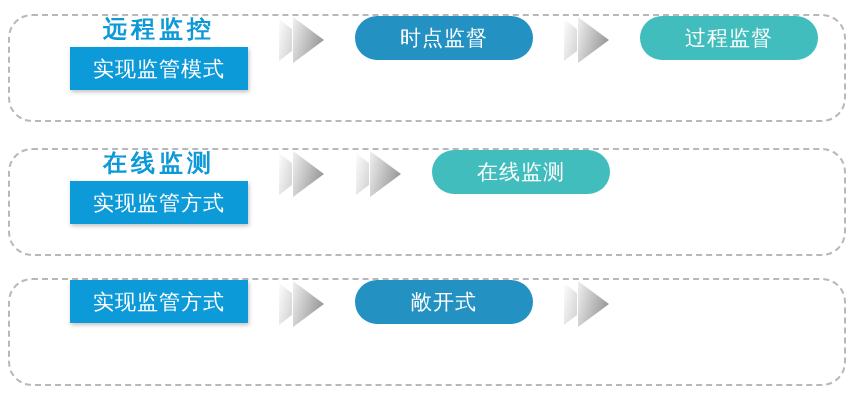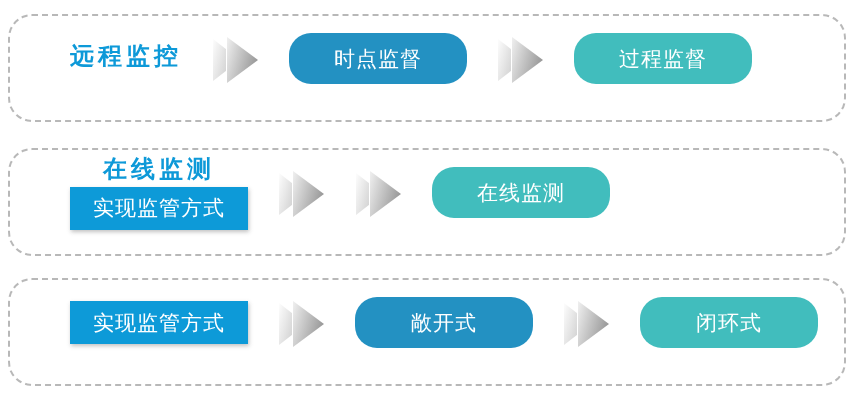--- a/index.html
+++ b/index.html
@@ -8,21 +8,21 @@
     width:854px; height:413px;
     font-family:"Liberation Sans", sans-serif;
     padding:14px 8px 0 8px;
     overflow:hidden;
   }
   .flow-row {
     width:838px; height:108px;
     border:2px dashed var(--dash-gray, #b8b8b8);
     border-radius:24px;
     display:flex;
-    align-items:center;
+    align-items:flex-start;
     padding:0 0 19px 60px;
     background:#ffffff;
     gap:16px;
   }
   .flow-row.gap-lg { margin-bottom:26px; }
   .flow-row.gap-md { margin-bottom:22px; }
   .left-col {
     display:flex; flex-direction:column; align-items:center;
     flex:none;
   }
@@ -42,21 +42,21 @@
     display:flex; align-items:center; justify-content:center;
     box-shadow:1px 2px 4px rgba(80,80,80,0.35);
     white-space:nowrap;
   }
   .arrow {
     width:46px; height:48px;
     flex:none;
     margin:0 0 -3px 15px;
   }
   .pill {
-    width:178px; height:51px;
+    width:178px; height:44px;
     border-radius:22px;
     color:#ffffff;
     font-size:21px; letter-spacing:1px;
     display:flex; align-items:center; justify-content:center;
     margin-left:14px;
     flex:none;
     white-space:nowrap;
     font-family:Liberation Mono, monospace;
   }
   .pill.blue { background:var(--pill-blue, #2391c2); }
@@ -76,20 +76,21 @@
     <linearGradient id="gFront" x1="0" y1="0" x2="1" y2="0.4">
       <stop offset="0" stop-color="#f0f0f0"></stop>
       <stop offset="1" stop-color="#9a9a9a"></stop>
     </linearGradient>
   </defs>
 </svg>
 
 <div class="flow-row gap-lg">
   <div class="left-col">
     <div class="row-title">远程监控</div>
+    <div class="source-box">实现监管模式</div>
   </div>
   <svg class="arrow" viewBox="0 0 46 48">
     <polygon points="0,3 27,24 0,45" fill="url(#gBack)"></polygon>
     <polygon class="front-chevron" points="14,1 45,24 14,47" fill="url(#gFront)" stroke="#ffffff" stroke-width="2"></polygon>
   </svg>
   <div class="pill blue">时点监督</div>
   <svg class="arrow" viewBox="0 0 46 48">
     <polygon points="0,3 27,24 0,45" fill="url(#gBack)"></polygon>
     <polygon class="front-chevron" points="14,1 45,24 14,47" fill="url(#gFront)" stroke="#ffffff" stroke-width="2"></polygon>
   </svg>
@@ -118,14 +119,13 @@
   </div>
   <svg class="arrow" viewBox="0 0 46 48">
     <polygon points="0,3 27,24 0,45" fill="url(#gBack)"></polygon>
     <polygon class="front-chevron" points="14,1 45,24 14,47" fill="url(#gFront)" stroke="#ffffff" stroke-width="2"></polygon>
   </svg>
   <div class="pill blue">敞开式</div>
   <svg class="arrow" viewBox="0 0 46 48">
     <polygon points="0,3 27,24 0,45" fill="url(#gBack)"></polygon>
     <polygon class="front-chevron" points="14,1 45,24 14,47" fill="url(#gFront)" stroke="#ffffff" stroke-width="2"></polygon>
   </svg>
-  <div class="pill teal">闭环式</div>
 </div>
 
 </body></html>

